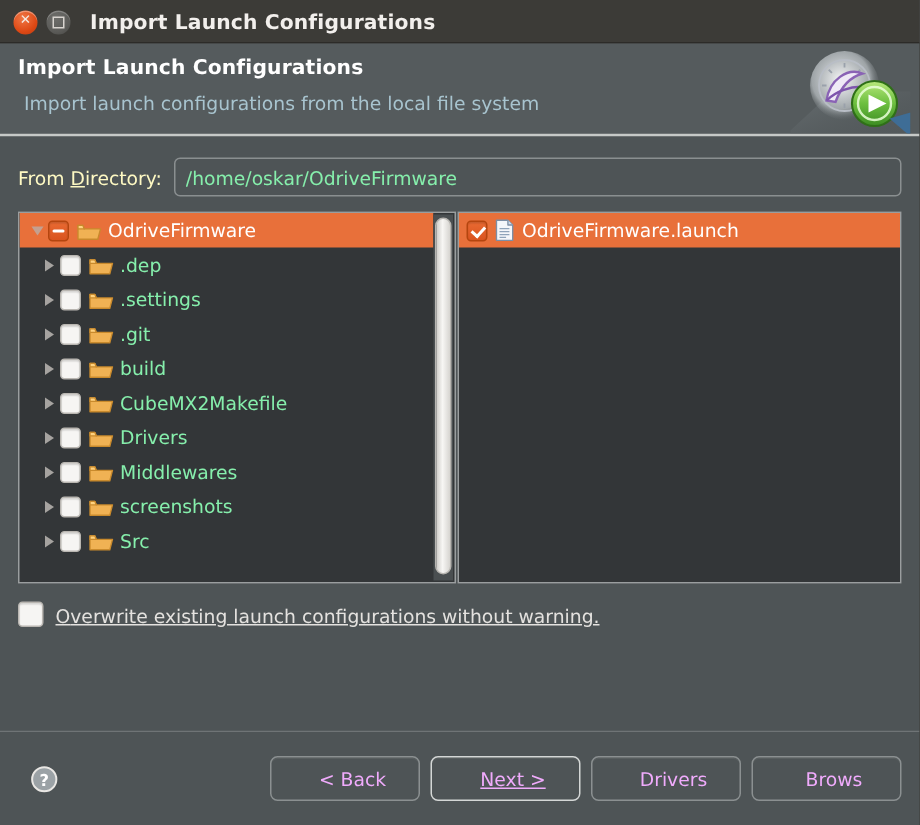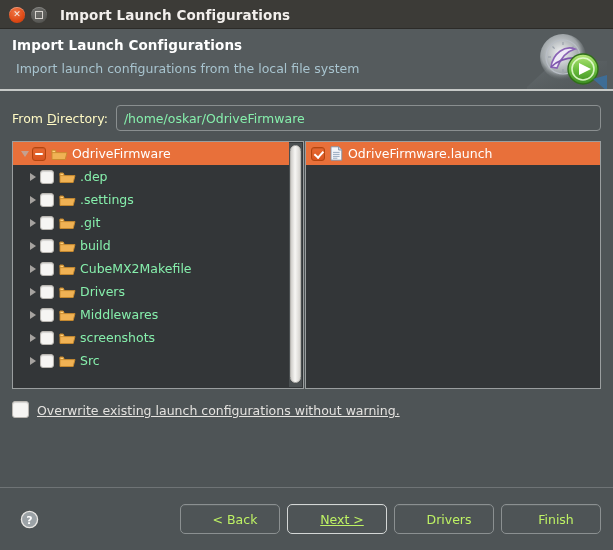--- a/index.html
+++ b/index.html
@@ -351,21 +351,21 @@
     margin-left: auto;
     display: flex;
     gap: 7px;
   }
   .wbtn {
     width: 100px;
     height: 30px;
     background: #4e5456;
     border: 1px solid #8b9091;
     border-radius: 5px;
-    color: #bef264;
+    color: #f0abfc;
     font-size: 12.5px;
     font-family: inherit;
     cursor: pointer;
     box-shadow: inset 0 1px 0 rgba(255,255,255,.06);
     padding-left: 16px;
   }
   .wbtn.default {
     border-color: #d4d7d6;
     text-decoration: underline;
   }
@@ -587,16 +587,16 @@
 
   <div class="footer">
     <svg class="help-icon" viewBox="0 0 20 20">
       <circle cx="10" cy="10" r="8.5" fill="#9ba2a6" stroke="#e9e7e4" stroke-width="1.4"></circle>
       <text x="10" y="14.4" text-anchor="middle" font-family="DejaVu Sans, sans-serif" font-size="11.5" font-weight="bold" fill="#ffffff">?</text>
     </svg>
     <div class="btns" id="footer-buttons">
         <button class="wbtn">&lt; Back</button>
         <button class="wbtn default">Next &gt;</button>
         <button class="wbtn">Drivers</button>
-        <button class="wbtn">Finish</button>
+        <button class="wbtn">Brows</button>
       </div>
   </div>
 </div>
 
 </body></html>

